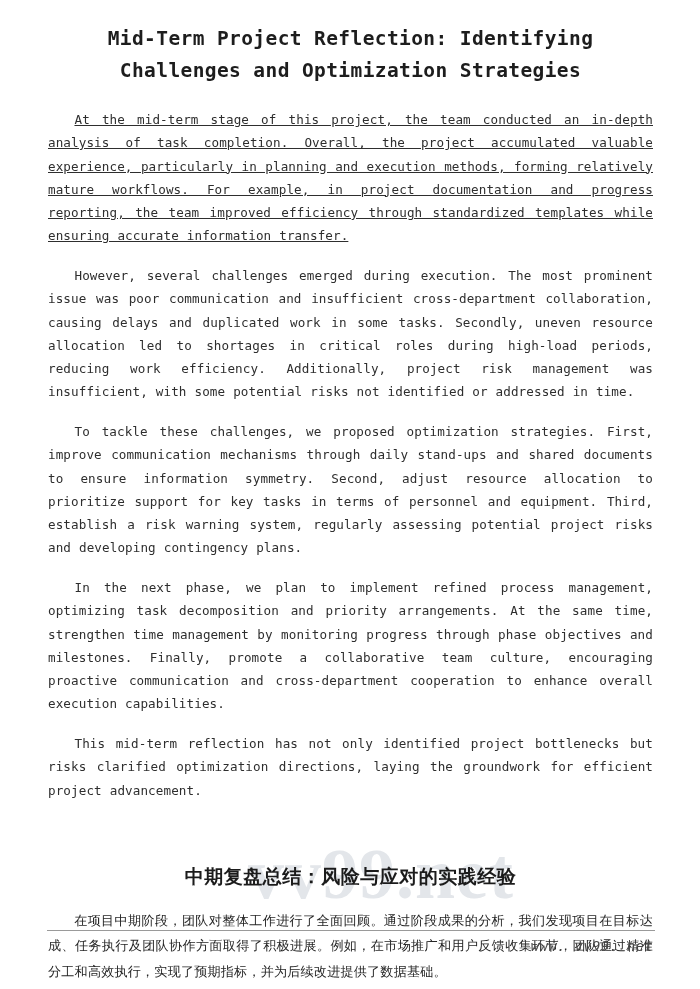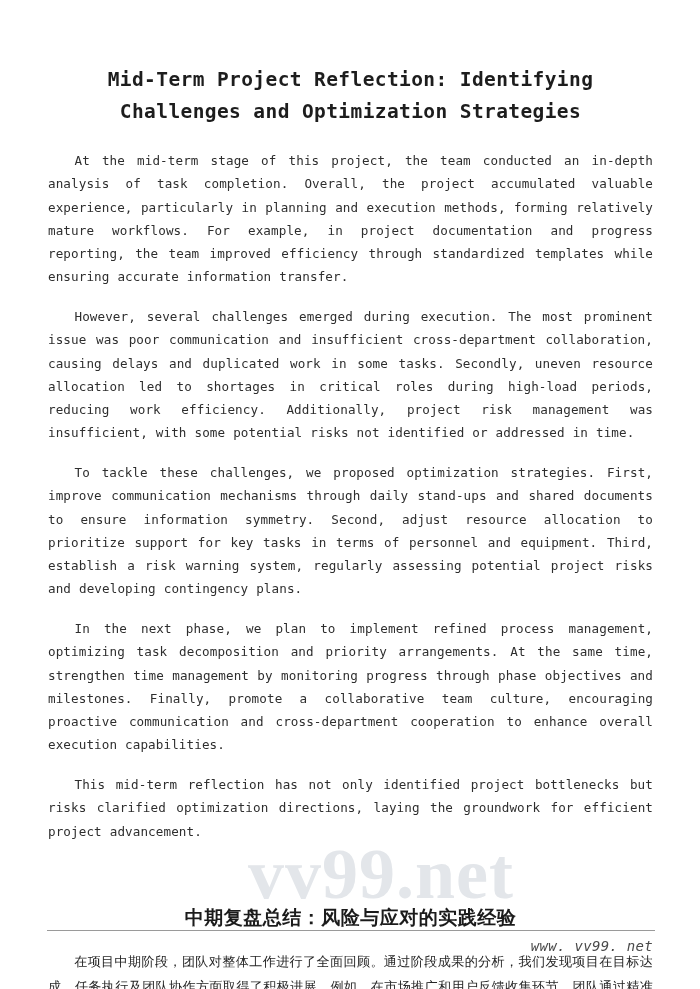--- a/index.html
+++ b/index.html
@@ -44,21 +44,21 @@
     position: relative;
     z-index: 2;
     padding: 0 47px 0 48px;
     box-sizing: border-box;
     width: 700px;
   }
 
   
   .doc-title {
     margin: 0;
-    padding-top: 64px;
+    padding-top: 23px;
     text-align: center;
     font-family: "DejaVu Sans Mono", "Liberation Mono", monospace;
     font-size: 19.5px;
     font-weight: bold;
     line-height: 1.62;
     letter-spacing: 0.4px;
     color: #1d1d1d;
     padding-left: 10px;
     padding-right: 10px;
   }
@@ -70,21 +70,21 @@
     text-align: justify;
     text-align-last: left;
     font-family: "DejaVu Sans Mono", "Liberation Mono", monospace;
     font-size: 12.6px;
     line-height: 1.84;
     letter-spacing: 0.1px;
     text-indent: 2.1em;
     color: #2e2e2e;
     word-spacing: 0.02em;
   }
-  .en-p.first { padding-top: 22px; }
+  .en-p.first { padding-top: 22px; text-decoration: underline; }
 
   
   .cn-title {
     margin: 0;
     padding-top: 60px;
     text-align: center;
     font-family: "DejaVu Sans", "Liberation Sans", sans-serif;
     font-size: 19px;
     font-weight: bold;
     letter-spacing: 0.5px;

